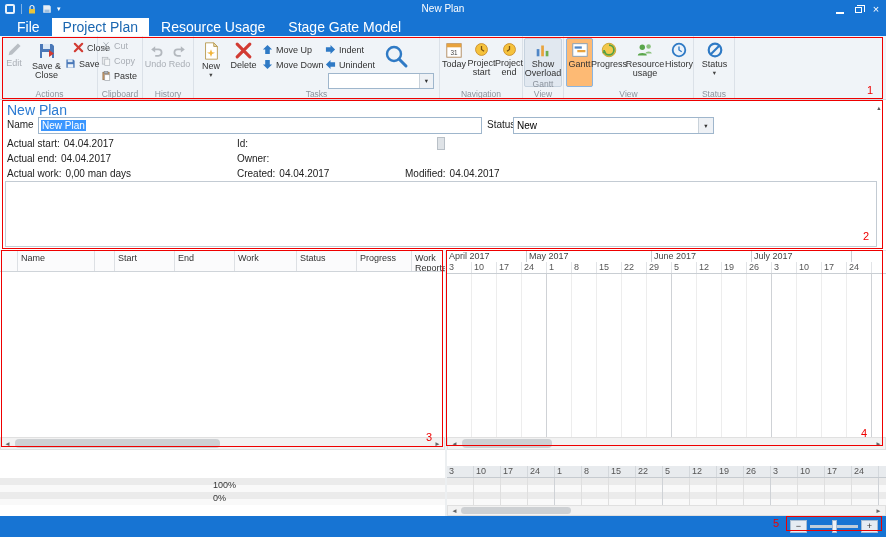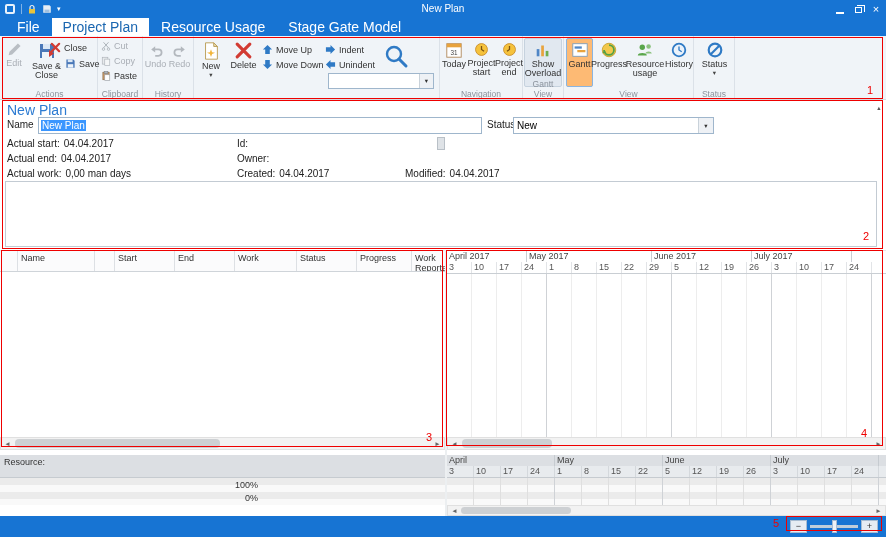--- a/index.html
+++ b/index.html
@@ -58,21 +58,21 @@
   .gbody{position:absolute;left:0;top:24px;width:439px;height:163px;background:repeating-linear-gradient(90deg,transparent 0,transparent 24px,#ededed 24px,#ededed 25px)}
   .mline{position:absolute;top:0;bottom:0;width:1px;background:#cfd2d6}
   
   .hscroll{position:absolute;height:13px;background:#f2f2f2;border:1px solid #e0e0e0}
   .sbtn{position:absolute;top:0;width:13px;height:11px;font-size:6.5px;color:#666;text-align:center;line-height:11px}
   .sthumb{position:absolute;top:1px;height:9px;background:#cdd0d3;border-radius:4px}
   
   .resleft{position:absolute;left:0;top:455px;width:445px;height:61px;background:#fff}
   .reshead{position:absolute;left:0;top:0;width:445px;height:23px;background:#dcdfe3;border-bottom:1px solid #c6cbd0;font-size:9px;color:#333;padding:2px 0 0 4px}
   .resbodyL{position:absolute;left:0;top:23px;width:445px;height:27px;background:repeating-linear-gradient(180deg,#ebebeb 0,#ebebeb 7px,#f9f9f9 7px,#f9f9f9 14px)}
-  .pct{position:absolute;font-size:9px;color:#333;width:45px;text-align:right}
+  .pct{position:absolute;font-size:9px;color:#333;width:45px;text-align:left}
   .resright{position:absolute;left:447px;top:455px;width:439px;height:61px;background:#fff}
   .rm-row{position:absolute;left:0;top:0;width:439px;height:11px;display:flex;background:#dcdfe3}
   .rm{font-size:9px;color:#444;border-right:1px solid #c6cbd0;padding-left:2px;overflow:hidden;white-space:nowrap}
   .rw-row{position:absolute;left:0;top:11px;width:439px;height:12px;display:flex;background:#e8ebee;border-bottom:1px solid #c6cbd0}
   .rw{font-size:9px;color:#555;border-right:1px solid #d4d8dc;padding-left:2px;overflow:hidden}
   .rbody{position:absolute;left:0;top:23px;width:439px;height:27px;background:repeating-linear-gradient(90deg,transparent 0,transparent 26px,#dfdfdf 26px,#dfdfdf 27px),repeating-linear-gradient(180deg,#ebebeb 0,#ebebeb 7px,#f9f9f9 7px,#f9f9f9 14px)}
   
   .statusbar{position:absolute;left:0;top:516px;width:886px;height:21px;background:#1774d3}
   .zoomctl{position:absolute;right:8px;top:3px;width:88px;height:14px;display:flex;align-items:center}
   .zbtn{width:17px;height:13px;background:#e6ecf3;border:1px solid #a7bcd2;font-size:9px;line-height:10px;text-align:center;color:#333}
@@ -142,21 +142,21 @@
       <span class="icon">
           <svg width="20" height="20" viewBox="0 0 20 20">
             <path d="M3 3h12l2 2v12H3z" fill="#4a78b8"></path>
             <rect x="6" y="3" width="7" height="5" fill="#dce8f5"></rect>
             <rect x="5" y="11" width="10" height="6" fill="#eef4fa"></rect>
             <path d="M12 9l5 3.5-5 3.5z" fill="#d23b33"></path>
           </svg>
         </span>
       <span>Save &amp; Close</span>
     </div>
-    <div class="btnsm" style="left:48px;top:6px">
+    <div class="btnsm" style="left:71px;top:6px">
       <span class="icon">
           <svg width="11" height="11" viewBox="0 0 12 12">
             <path d="M2 2l8 8M10 2l-8 8" stroke="#d23b33" stroke-width="2.4" stroke-linecap="round"></path>
           </svg>
         </span>
       <span>Close</span>
     </div>
     <div class="btnsm" style="left:63px;top:22px">
       <span class="icon">
           <svg width="11" height="11" viewBox="0 0 16 16">
@@ -280,20 +280,21 @@
     <div class="icon" style="position:absolute;left:188px;top:6px;width:28px;height:28px">
       <svg width="26" height="26" viewBox="0 0 26 26">
           <circle cx="11" cy="11" r="7" fill="none" stroke="#2f7ac5" stroke-width="2.4"></circle>
           <line x1="16" y1="16" x2="23" y2="23" stroke="#2f7ac5" stroke-width="3" stroke-linecap="round"></line>
         </svg>
     </div>
     <div class="combo" style="left:134px;top:37px;width:106px">
       <span></span>
       <span class="dda">▾</span>
     </div>
+    <div class="glabel">Tasks</div>
   </div>
 
   <div class="rgroup" style="left:523px;width:41px">
     <div class="btnlg hl" style="left:1px;top:2px;width:38px;height:49px">
       <span class="icon">
           <svg width="18" height="18" viewBox="0 0 20 20">
             <rect x="3" y="9" width="3" height="8" fill="#4f86c6"></rect>
             <rect x="8" y="5" width="3" height="12" fill="#e8a33d"></rect>
             <rect x="13" y="11" width="3" height="6" fill="#6fae4e"></rect>
           </svg>
@@ -503,36 +504,26 @@
     <div class="mline" style="left:424px"></div>
   </div>
   <div class="hscroll" style="left:0;top:187px;width:439px">
     <span class="sbtn" style="left:0">◄</span>
     <span class="sthumb" style="left:14px;width:90px"></span>
     <span class="sbtn" style="right:0">►</span>
   </div>
 </div>
 
 <div class="resleft">
-  <div class="reshead">
-    <span>Resource:</span>
-  </div>
   <div class="resbodyL"></div>
   <span class="pct" style="left:213px;top:25px">100%</span>
   <span class="pct" style="left:213px;top:38px">0%</span>
 </div>
 
 <div class="resright">
-  <div class="rm-row">
-    <div class="rm" style="width:108px">April</div>
-    <div class="rm" style="width:108px">May</div>
-    <div class="rm" style="width:108px">June</div>
-    <div class="rm" style="width:108px">July</div>
-    <div class="rm" style="flex:1;border-right:none"></div>
-  </div>
   <div class="rw-row">
     <div class="rw" style="width:27px">3</div>
     <div class="rw" style="width:27px">10</div>
     <div class="rw" style="width:27px">17</div>
     <div class="rw" style="width:27px">24</div>
     <div class="rw" style="width:27px">1</div>
     <div class="rw" style="width:27px">8</div>
     <div class="rw" style="width:27px">15</div>
     <div class="rw" style="width:27px">22</div>
     <div class="rw" style="width:27px">5</div>

